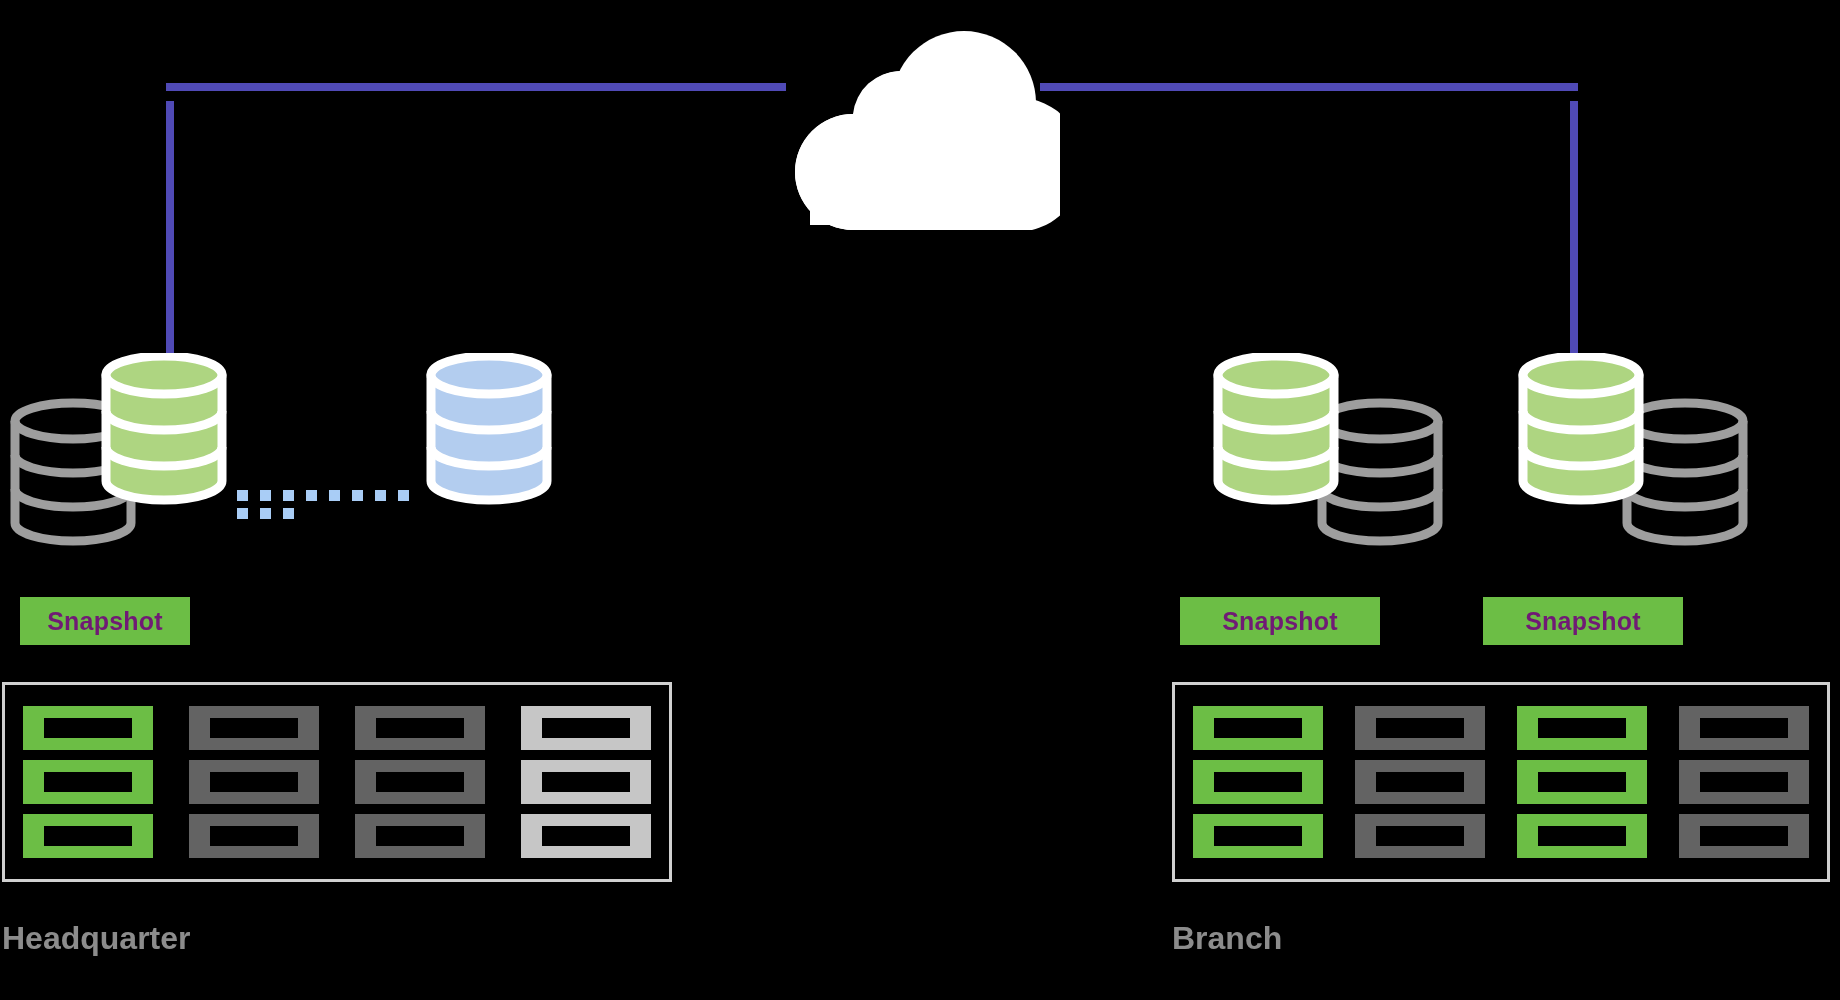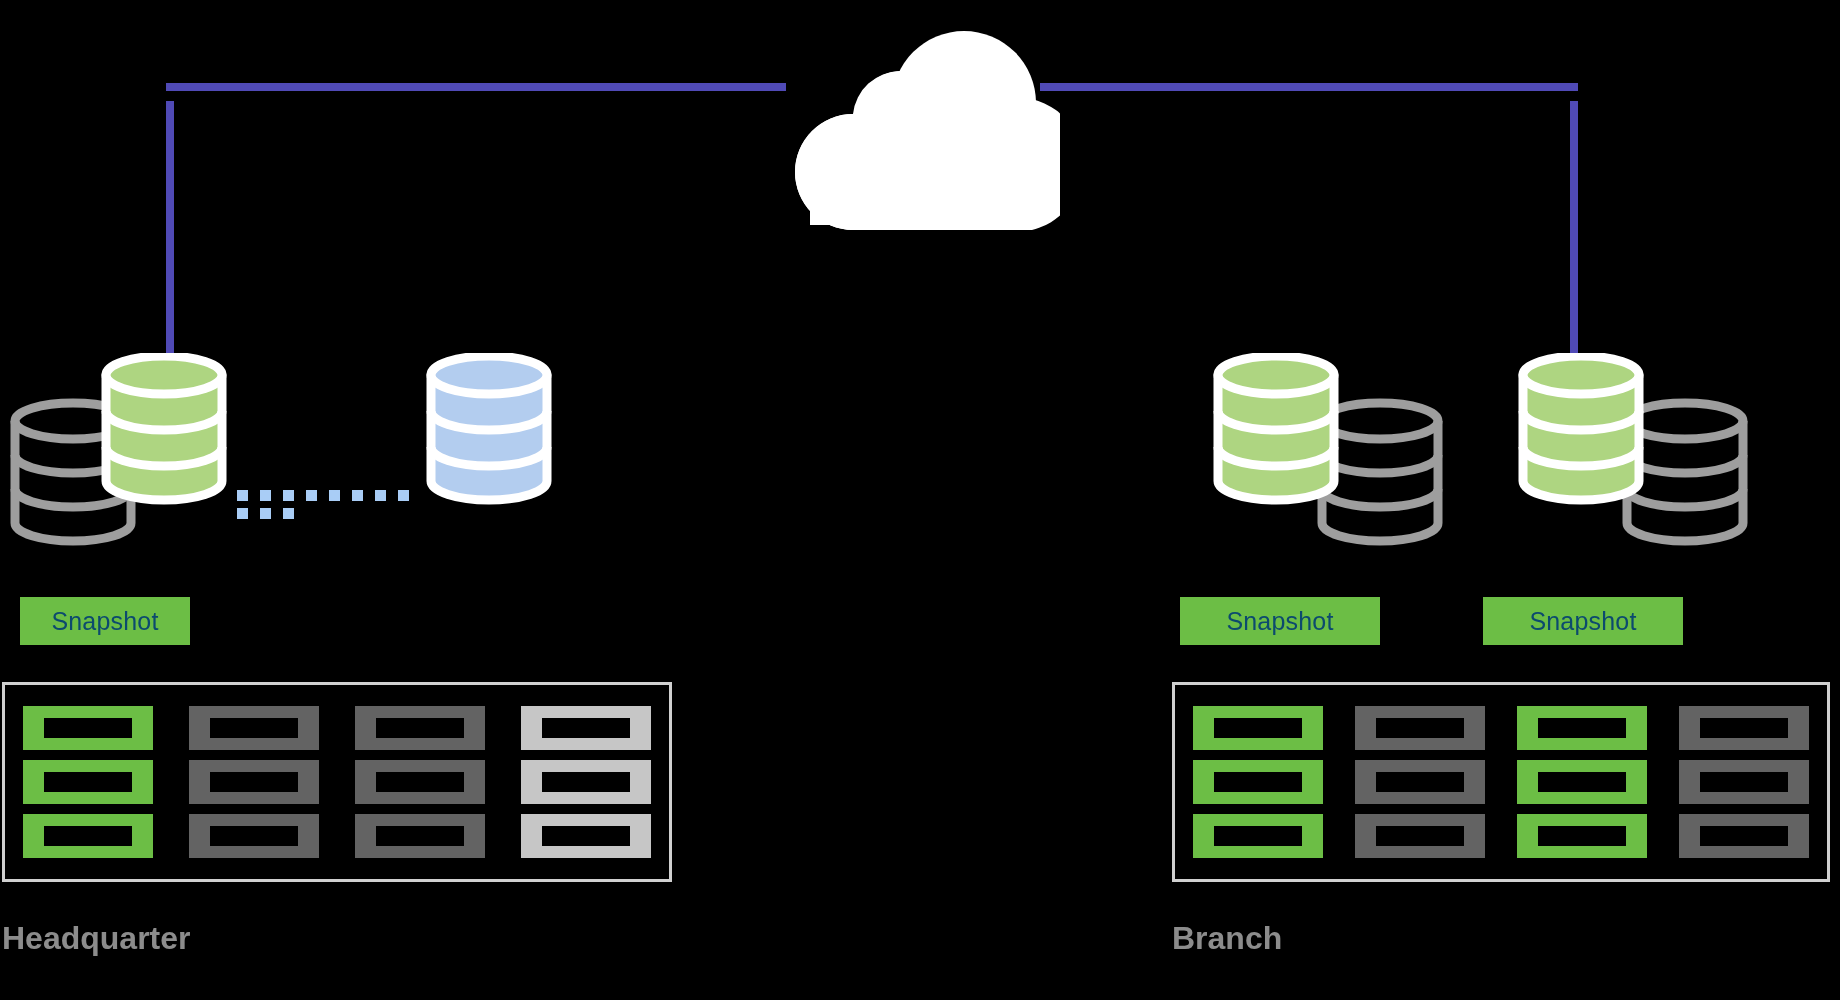--- a/index.html
+++ b/index.html
@@ -37,22 +37,22 @@
   
   .db {
     position: absolute;
   }
   .db svg { display: block; }
 
   
   .snap {
     position: absolute;
     background: #6cbe45;
-    color: #0c4a6e;
-    font-weight: normal;
+    color: #701a75;
+    font-weight: bold;
     font-size: 25px;
     letter-spacing: .2px;
     display: flex;
     align-items: center;
     justify-content: center;
     height: 48px;
   }
 
   
   .rack {

